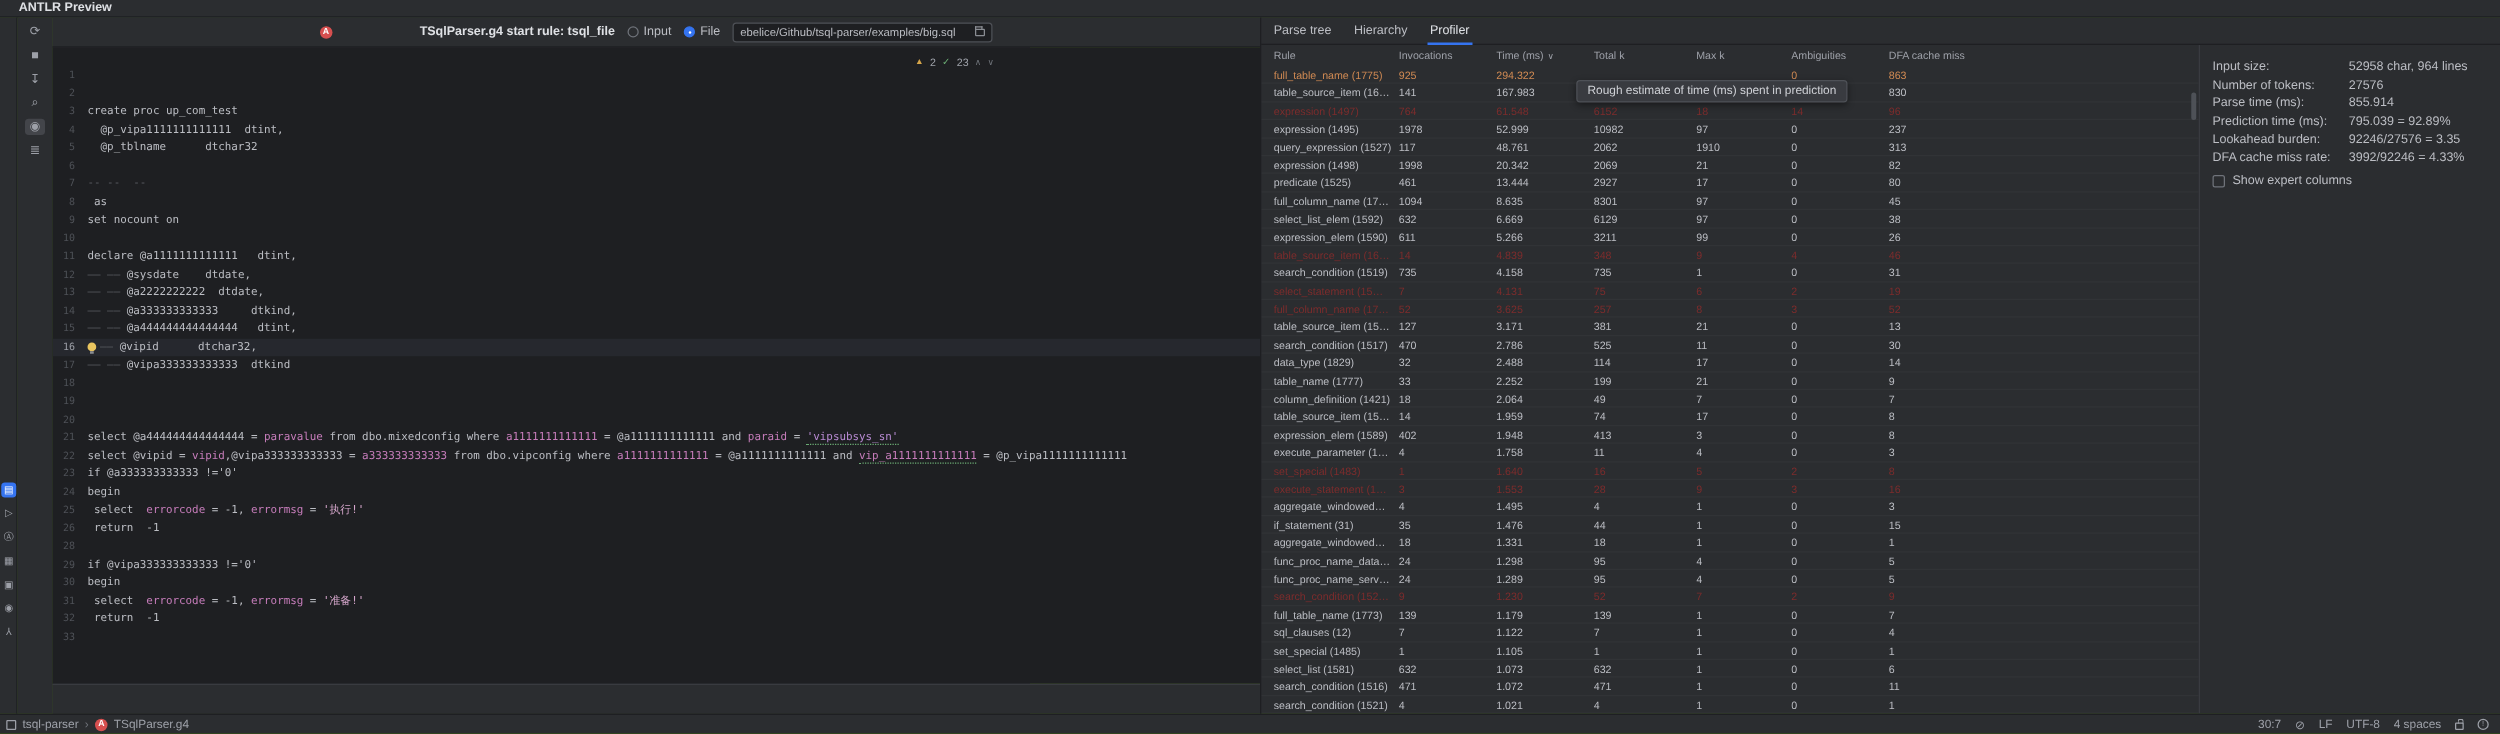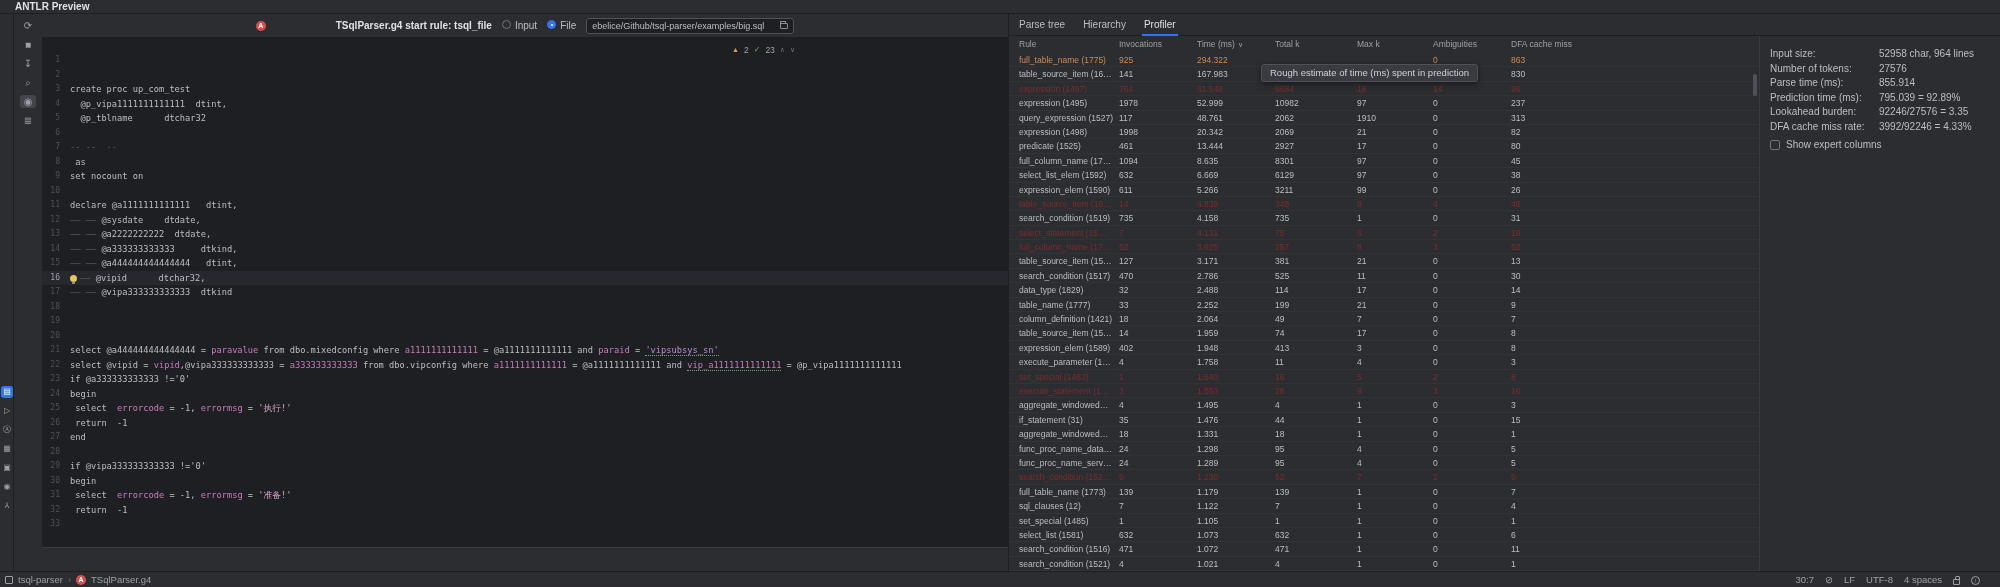--- a/index.html
+++ b/index.html
@@ -28,21 +28,21 @@
   
   .editorcol { position:absolute; left:42px; top:14px; width:782px; height:557px; background:#2b2d30; }
   .runbar { position:absolute; left:0; top:0; width:966px; height:24px; background:#2b2d30;
             border-bottom:1px solid #1e1f22; display:flex; align-items:center; justify-content:center; gap:10px; font-size:10px; }
   .runbar .grammar { font-weight:bold; color:#dfe1e5; margin-left:60px; }
   .antlr-badge { display:inline-block; width:10px; height:10px; border-radius:50%; background:#d64f4f;
                  color:#fff; font-size:7px; line-height:10px; text-align:center; font-weight:bold; }
   .radio { display:inline-block; width:9px; height:9px; border-radius:50%; border:1px solid #6f737a; background:#2b2d30; vertical-align:-1px; }
   .radio.sel { border-color:#3574f0; background:#3574f0; position:relative; }
   .radio.sel:after { content:''; position:absolute; left:2.5px; top:2.5px; width:2px; height:2px; border-radius:50%; background:#fff; }
-  .radio-group { display:flex; align-items:flex-start; gap:4px; color:#bcbec4; }
+  .radio-group { display:flex; align-items:center; gap:4px; color:#bcbec4; }
   .pathfield { width:208px; height:16px; background:#1e1f22; border:1px solid #4e5157; border-radius:3px;
                font-size:9px; color:#bcbec4; display:flex; align-items:center; padding:0 5px; gap:5px; }
   .pathfield .path { flex:1; white-space:nowrap; overflow:hidden; }
   .folder-ic { width:8px; height:6px; border:1px solid #8a8d93; border-radius:1px; position:relative; flex:none; }
   .folder-ic:before { content:''; position:absolute; top:-3px; left:-1px; width:4px; height:2px; border:1px solid #8a8d93; border-bottom:none; }
 
   .editor { position:absolute; left:0; top:24px; width:966px; height:509px; background:#1e1f22; overflow:hidden; padding-top:15px; }
   .code-line { display:flex; height:14.5px; line-height:14.5px; white-space:pre; }
   .code-line.caret { background:#26282e; }
   .gutter-num { width:18px; text-align:right; font-family:"DejaVu Sans Mono", monospace; font-size:8px; color:#4e5157; flex:none; }
@@ -94,21 +94,21 @@
   .stat .lab { position:absolute; left:10px; } .stat .val { position:absolute; left:119px; }
   .expert { position:absolute; top:103px; left:10px; display:flex; align-items:center; gap:6px; }
   .cbox { width:10px; height:10px; border:1px solid #6f737a; border-radius:2px; background:#2b2d30; }
   .legend { position:absolute; top:121px; left:8px; width:118px; border:1px solid #43454a; padding:3px 8px; }
   .legend div { height:15px; line-height:15px; }
 
   
   .statusbar { position:absolute; left:0; top:571px; width:2000px; height:16px; background:#2b2d30;
                border-top:1px solid #1e1f22; font-size:9.5px; color:#9da0a8; display:flex; align-items:center; }
   .sb-left { display:flex; align-items:center; gap:5px; padding-left:5px; }
-  .sb-right { margin-left:auto; display:flex; align-items:flex-end; gap:11px; padding-right:20px; }
+  .sb-right { margin-left:auto; display:flex; align-items:center; gap:11px; padding-right:9px; }
   .module-ic { width:8px; height:8px; border:1px solid #9da0a8; border-radius:1px; }
   .crumb-sep { color:#6f737a; }
   .lock-ic { width:7px; height:6px; border:1px solid #9da0a8; border-radius:1px; position:relative; margin-top:3px; }
   .lock-ic:before { content:''; position:absolute; top:-4px; left:1px; width:3px; height:3px;
                     border:1px solid #9da0a8; border-bottom:none; border-radius:2px 2px 0 0; }
   .info-ic { width:9px; height:9px; border:1px solid #9da0a8; border-radius:50%; font-size:6px; line-height:8px; text-align:center; }
 </style>
 </head>
 <body>
 
@@ -180,21 +180,20 @@
           <div class="code-line"><span class="gutter-num">17</span><span class="code-text"><span class="tok-m">—— —— </span><span class="tok-d">@vipa333333333333  dtkind</span></span></div>
           <div class="code-line"><span class="gutter-num">18</span><span class="code-text"></span></div>
           <div class="code-line"><span class="gutter-num">19</span><span class="code-text"></span></div>
           <div class="code-line"><span class="gutter-num">20</span></div>
           <div class="code-line"><span class="gutter-num">21</span><span class="code-text"><span class="tok-d">select @a444444444444444 = </span><span class="tok-p">paravalue</span><span class="tok-d"> from dbo.mixedconfig where </span><span class="tok-p">a1111111111111</span><span class="tok-d"> = @a1111111111111 and </span><span class="tok-p">paraid</span><span class="tok-d"> = </span><span class="tok-su">'vipsubsys_sn'</span></span></div>
           <div class="code-line"><span class="gutter-num">22</span><span class="code-text"><span class="tok-d">select @vipid = </span><span class="tok-p">vipid</span><span class="tok-d">,@vipa333333333333 = </span><span class="tok-p">a333333333333</span><span class="tok-d"> from dbo.vipconfig where </span><span class="tok-p">a1111111111111</span><span class="tok-d"> = @a1111111111111 and </span><span class="tok-pu">vip_a1111111111111</span><span class="tok-d"> = @p_vipa1111111111111</span></span></div>
           <div class="code-line"><span class="gutter-num">23</span><span class="code-text"><span class="tok-d">if @a333333333333 !='0'</span></span></div>
           <div class="code-line"><span class="gutter-num">24</span><span class="code-text"><span class="tok-d">begin</span></span></div>
           <div class="code-line"><span class="gutter-num">25</span><span class="code-text"><span class="tok-d"> select  </span><span class="tok-p">errorcode</span><span class="tok-d"> = -1, </span><span class="tok-p">errormsg</span><span class="tok-d"> = </span><span class="tok-s">'执行!'</span></span></div>
           <div class="code-line"><span class="gutter-num">26</span><span class="code-text"><span class="tok-d"> return  -1</span></span></div>
-          <div class="code-line"><span class="gutter-num">27</span><span class="code-text"><span class="tok-d">end</span></span></div>
           <div class="code-line"><span class="gutter-num">28</span><span class="code-text"></span></div>
           <div class="code-line"><span class="gutter-num">29</span><span class="code-text"><span class="tok-d">if @vipa333333333333 !='0'</span></span></div>
           <div class="code-line"><span class="gutter-num">30</span><span class="code-text"><span class="tok-d">begin</span></span></div>
           <div class="code-line"><span class="gutter-num">31</span><span class="code-text"><span class="tok-d"> select  </span><span class="tok-p">errorcode</span><span class="tok-d"> = -1, </span><span class="tok-p">errormsg</span><span class="tok-d"> = </span><span class="tok-s">'准备!'</span></span></div>
           <div class="code-line"><span class="gutter-num">32</span><span class="code-text"><span class="tok-d"> return  -1</span></span></div>
           <div class="code-line"><span class="gutter-num">33</span><span class="code-text"></span></div>
         </div>
       <div class="inspections">
         <span class="warn-tri">▲</span>
           <span>2</span>
@@ -241,21 +240,21 @@
             <span class="pc c2">167.983</span>
             <span class="pc c3"></span>
             <span class="pc c4"></span>
             <span class="pc c5">0</span>
             <span class="pc c6">830</span>
           </div>
           <div class="prow red">
             <span class="pc c0">expression (1497)</span>
             <span class="pc c1">764</span>
             <span class="pc c2">61.548</span>
-            <span class="pc c3">9684</span>
+            <span class="pc c3">6152</span>
             <span class="pc c4">18</span>
             <span class="pc c5">14</span>
             <span class="pc c6">96</span>
           </div>
           <div class="prow">
             <span class="pc c0">expression (1495)</span>
             <span class="pc c1">1978</span>
             <span class="pc c2">52.999</span>
             <span class="pc c3">10982</span>
             <span class="pc c4">97</span>

